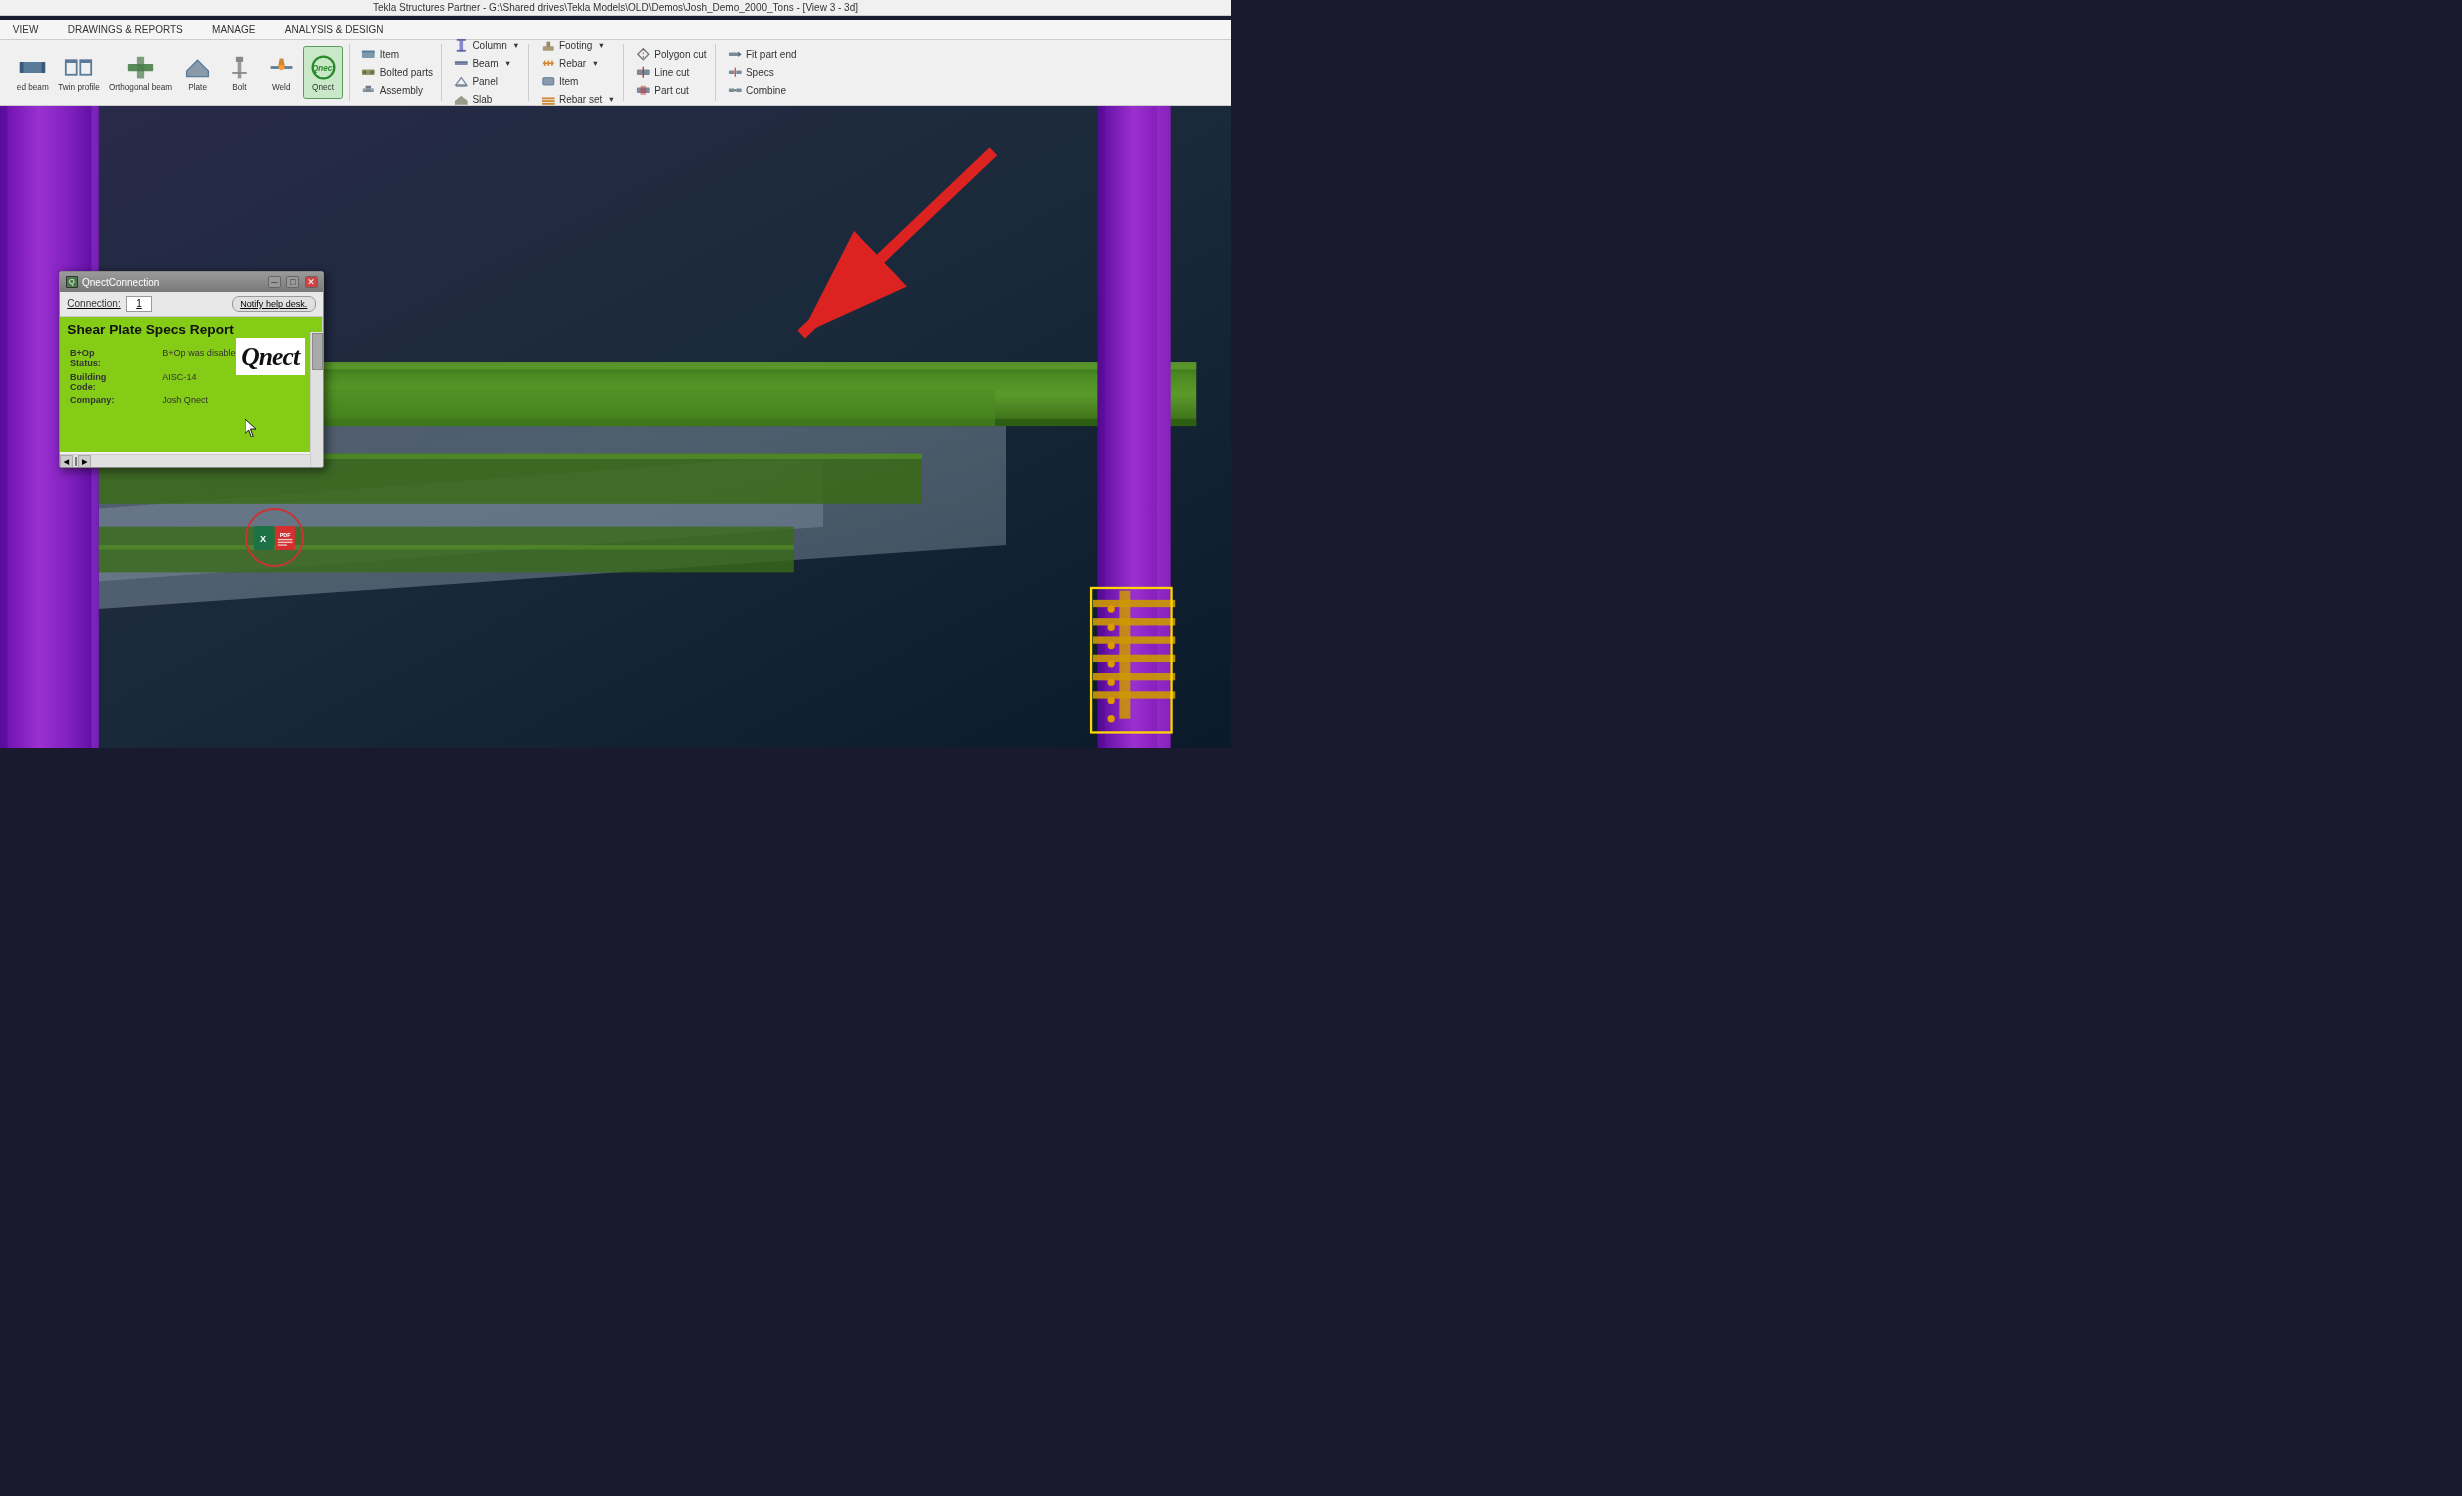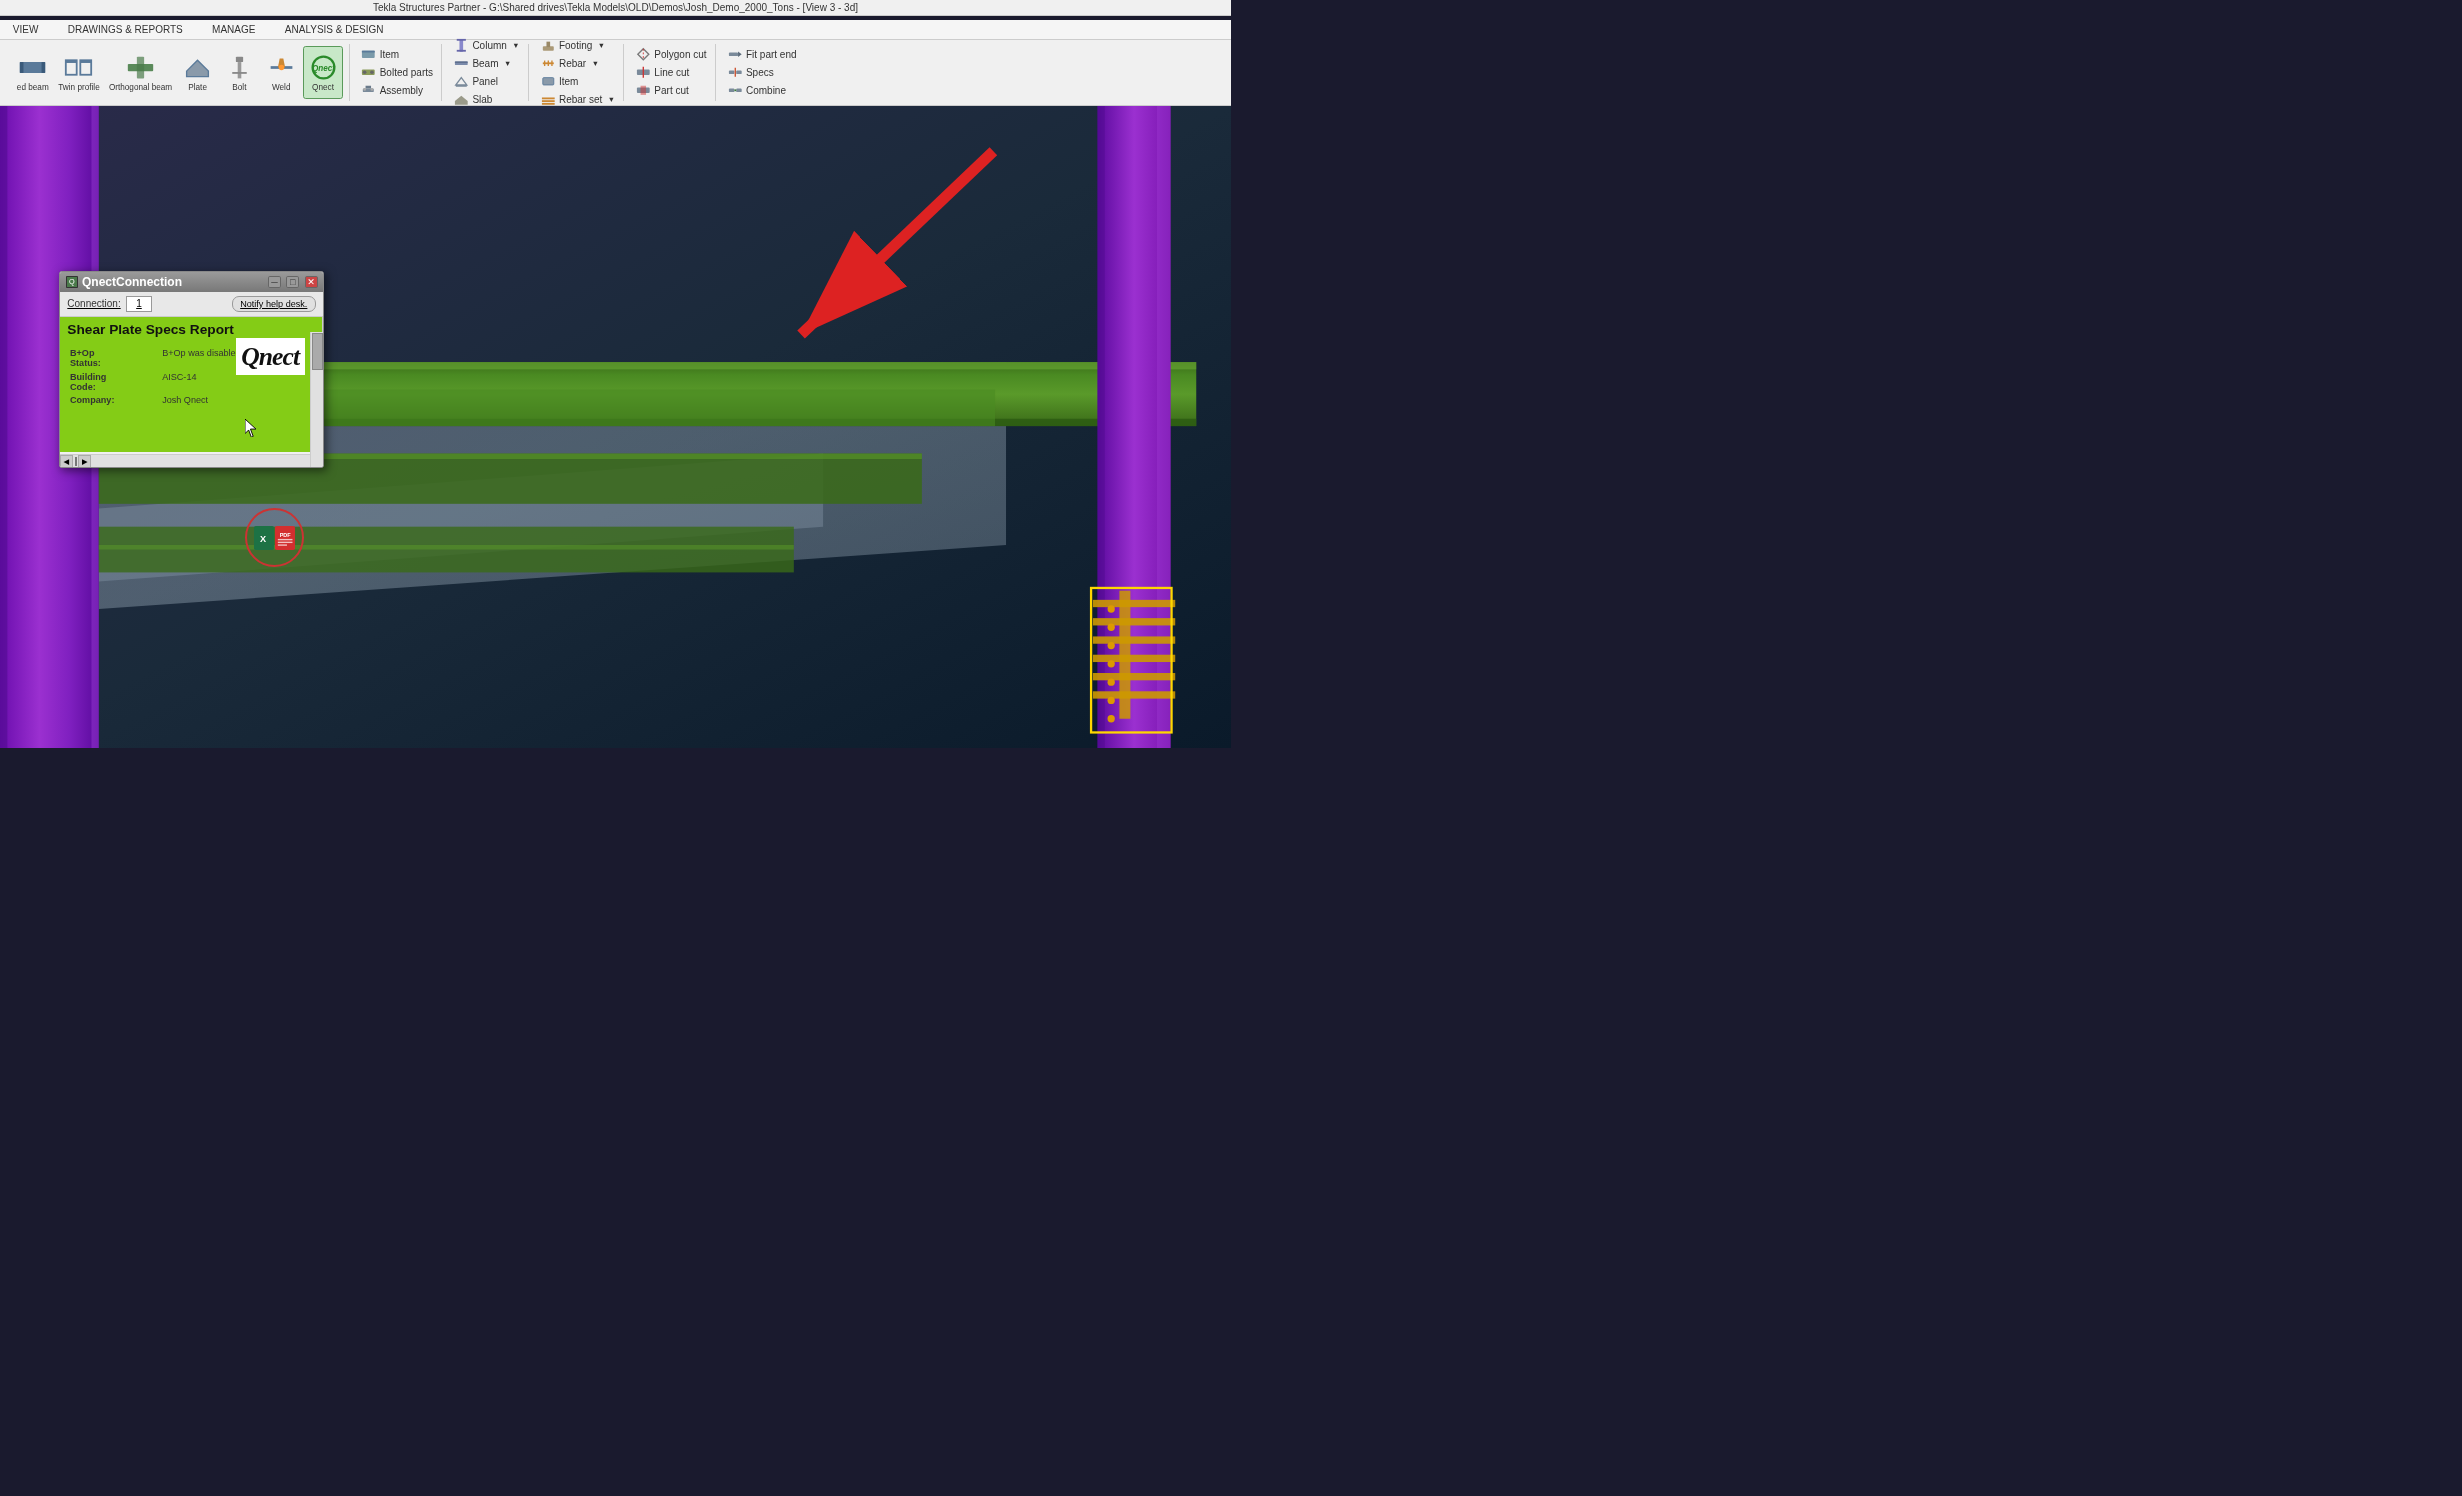--- a/index.html
+++ b/index.html
@@ -175,23 +175,23 @@
       border: 0.9px solid #333;
       border-radius: 0.9px;
       display: flex;
       align-items: center;
       justify-content: center;
       font-size: 7.3px;
       color: white;
     }
     .dialog-title-text {
       flex: 1;
-      font-size: 12px;
+      font-size: 10px;
       color: #fff;
-      font-weight: 700;
+      font-weight: 400;
     }
     .dialog-btn {
       width: 12.8px;
       height: 12.8px;
       background: #999;
       border: 0.9px solid #666;
       border-radius: 1.8px;
       display: flex;
       align-items: center;
       justify-content: center;

